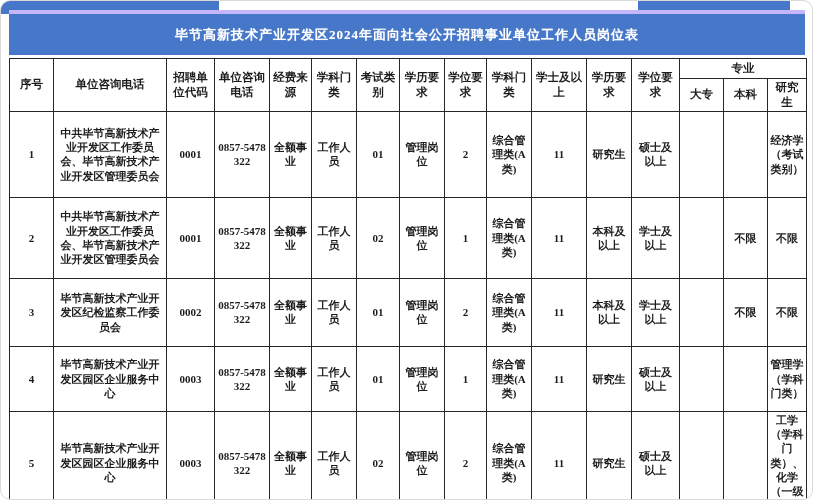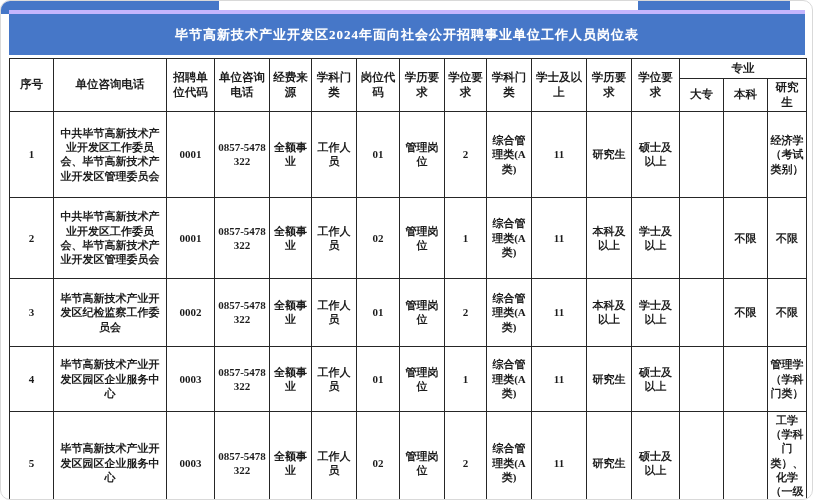--- a/index.html
+++ b/index.html
@@ -105,21 +105,21 @@
         <col style="width:39px">
     </colgroup>
     <tbody>
         <tr class="hr1">
       <th rowspan="2">序号</th>
       <th rowspan="2">单位咨询电话</th>
       <th rowspan="2">招聘单位代码</th>
       <th rowspan="2">单位咨询电话</th>
       <th rowspan="2">经费来源</th>
       <th rowspan="2">学科门类</th>
-      <th rowspan="2">岗位代码</th>
+      <th rowspan="2">考试类别</th>
       <th rowspan="2">学历要求</th>
       <th rowspan="2">学位要求</th>
       <th rowspan="2">学科门类</th>
       <th rowspan="2">学士及以上</th>
       <th rowspan="2">学历要求</th>
       <th rowspan="2">学位要求</th>
       <th colspan="3">专业</th>
     </tr>
     <tr class="hr2">
       <th>大专</th>

